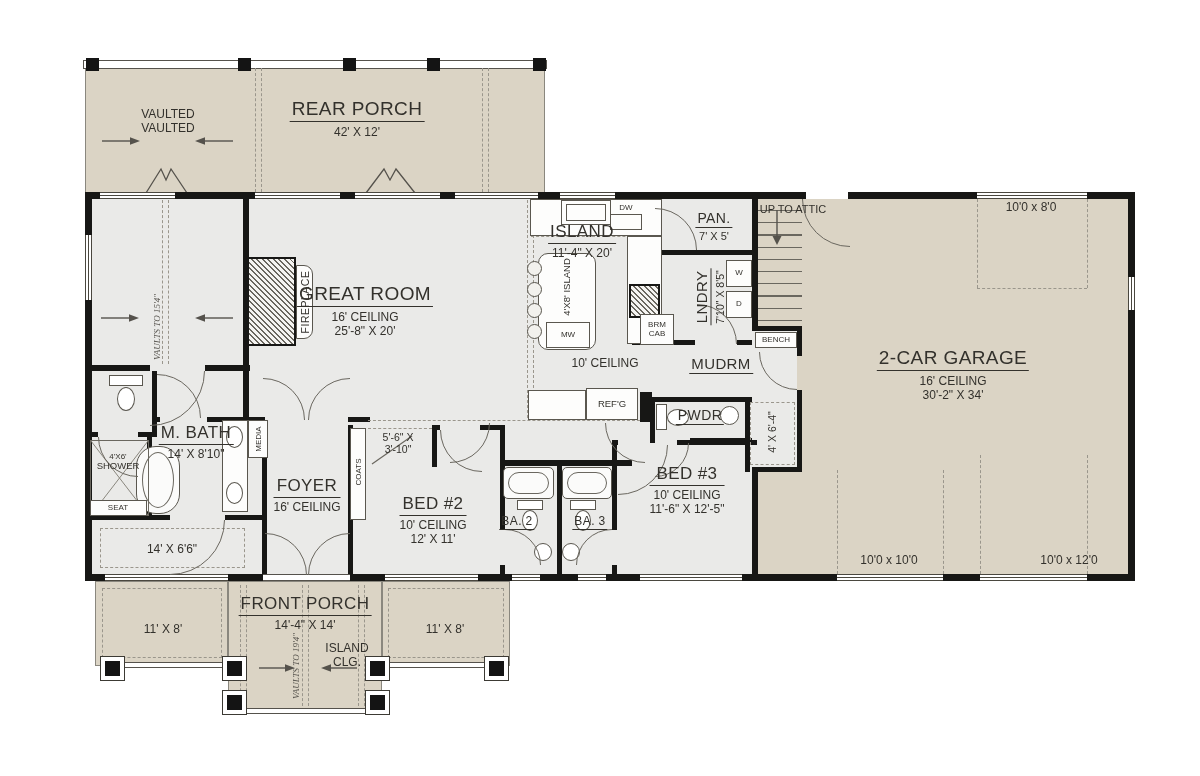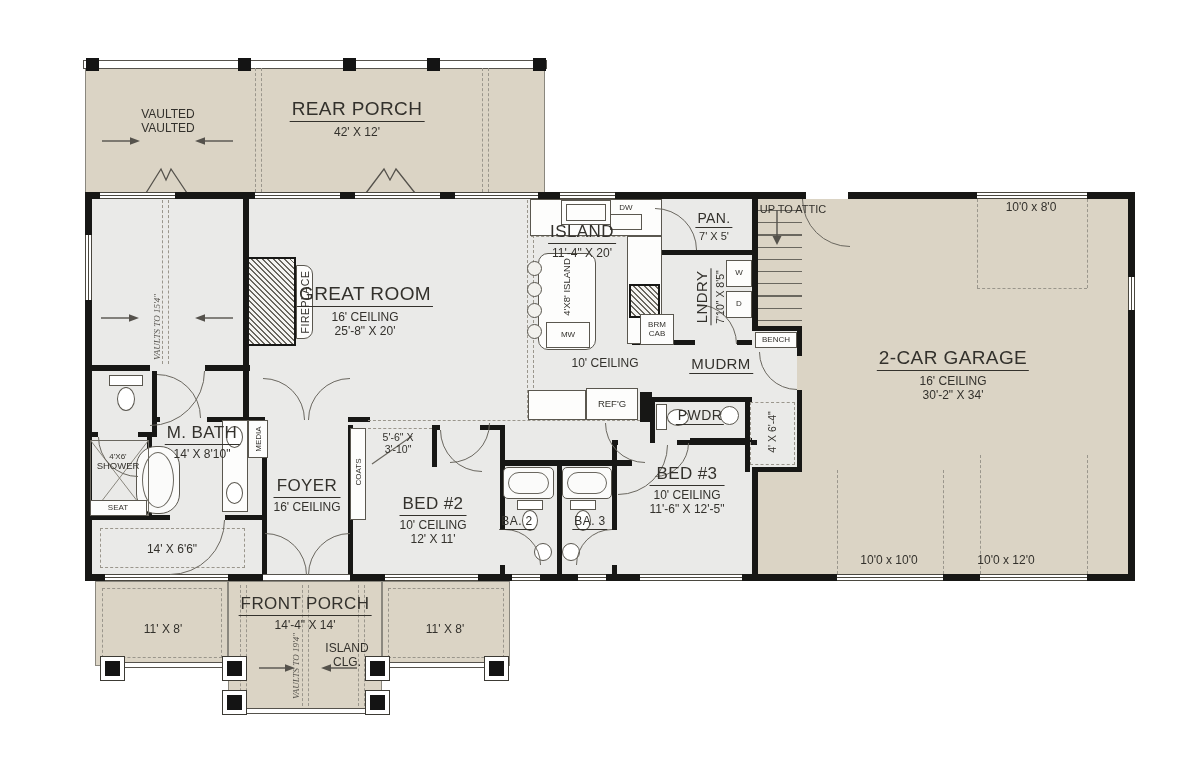--- a/index.html
+++ b/index.html
@@ -393,22 +393,22 @@
       <span class="nm s14">PWDR</span>
     </span>
   <span class="a vtext s10" style="left:772px;top:432px">4' X 6'-4"</span>
   <div class="a ctext" style="left:953px;top:347px">
     <span class="nm s19">2-CAR GARAGE</span>
     <span class="s12" style="margin-top:3px">16' CEILING</span>
     <span class="s12">30'-2" X 34'</span>
   </div>
   <span class="a ctext s12" style="left:1031px;top:200px">10'0 x 8'0</span>
   <span class="a ctext s12" style="left:889px;top:553px">10'0 x 10'0</span>
-  <span class="a ctext s12" style="left:1006px;top:553px">10'0 x 12'0</span>
-  <div class="a ctext" style="left:202px;top:423px">
+  <span class="a ctext s12" style="left:1069px;top:553px">10'0 x 12'0</span>
+  <div class="a ctext" style="left:196px;top:423px">
     <span class="nm s17">M. BATH</span>
     <span class="s12" style="margin-top:2px">14' X 8'10"</span>
   </div>
   <div class="a ctext lbl2" style="left:118px;top:452px">
     <span class="s8">4'X6'</span>
     <span class="s9">SHOWER</span>
   </div>
   <span class="a ctext s8" style="left:118px;top:503px">SEAT</span>
   <span class="a vtext s8" style="left:258px;top:439px">MEDIA</span>
   <span class="a vtext s8" style="left:358px;top:472px">COATS</span>

